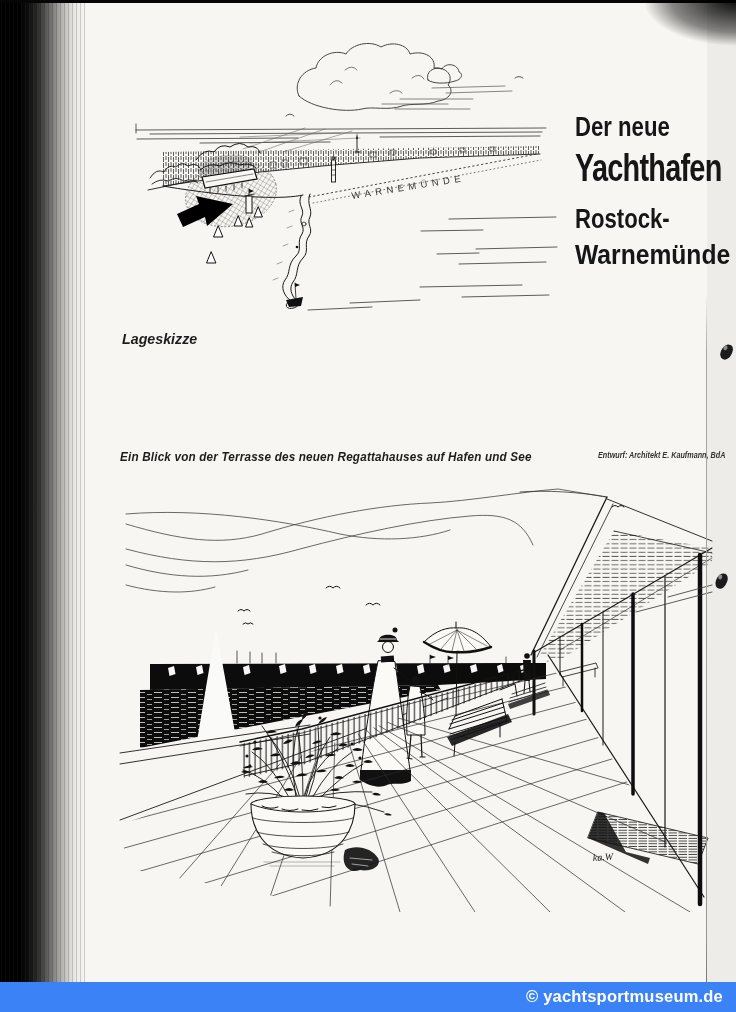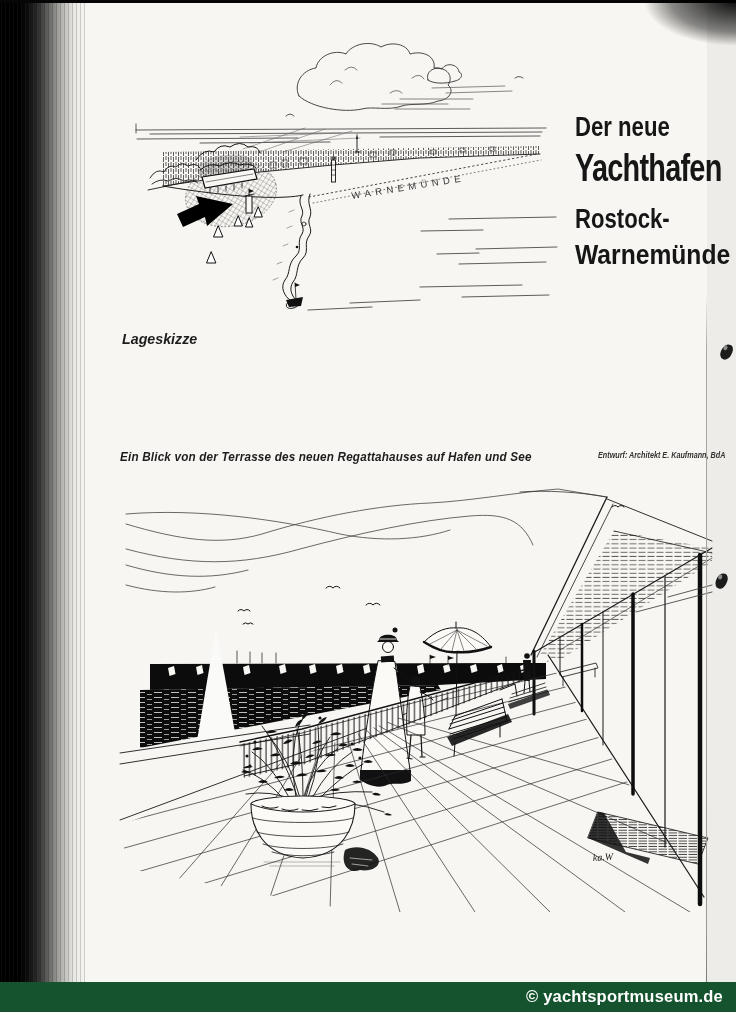--- a/index.html
+++ b/index.html
@@ -26,21 +26,21 @@
   .t2{top:146px;font-size:39px;letter-spacing:-1px;transform:scaleX(.74);}
   .t3{top:204px;font-size:27px;transform:scaleX(.82);}
   .t4{top:239px;font-size:28px;transform:scaleX(.88);}
   
   .cap{font-style:italic;font-weight:700;white-space:nowrap;transform-origin:left top;color:#1d1d1d;}
   .cap-map{left:122px;top:330px;font-size:15px;transform:scaleX(.95);}
   .cap-view{left:120px;top:449px;font-size:13px;letter-spacing:.2px;transform:scaleX(.90);}
   .credit{left:598px;top:450px;font-size:8.5px;font-style:italic;font-weight:700;color:#333;
           white-space:nowrap;transform:scaleX(.85);transform-origin:left top;}
   
-  .wm-bar{left:0;top:982px;width:736px;height:30px;background:#14532d;}
+  .wm-bar{left:0;top:982px;width:736px;height:30px;background:#3b82f6;}
   .wm-text{position:absolute;right:13px;top:0;height:30px;line-height:29px;
            color:#fff;font-weight:700;font-size:16.5px;letter-spacing:.2px;}
   svg{position:absolute;left:0;top:0;}
 </style>
 </head>
 <body>
 
 <div class="page">
 
   <div class="abs right-margin"></div>

